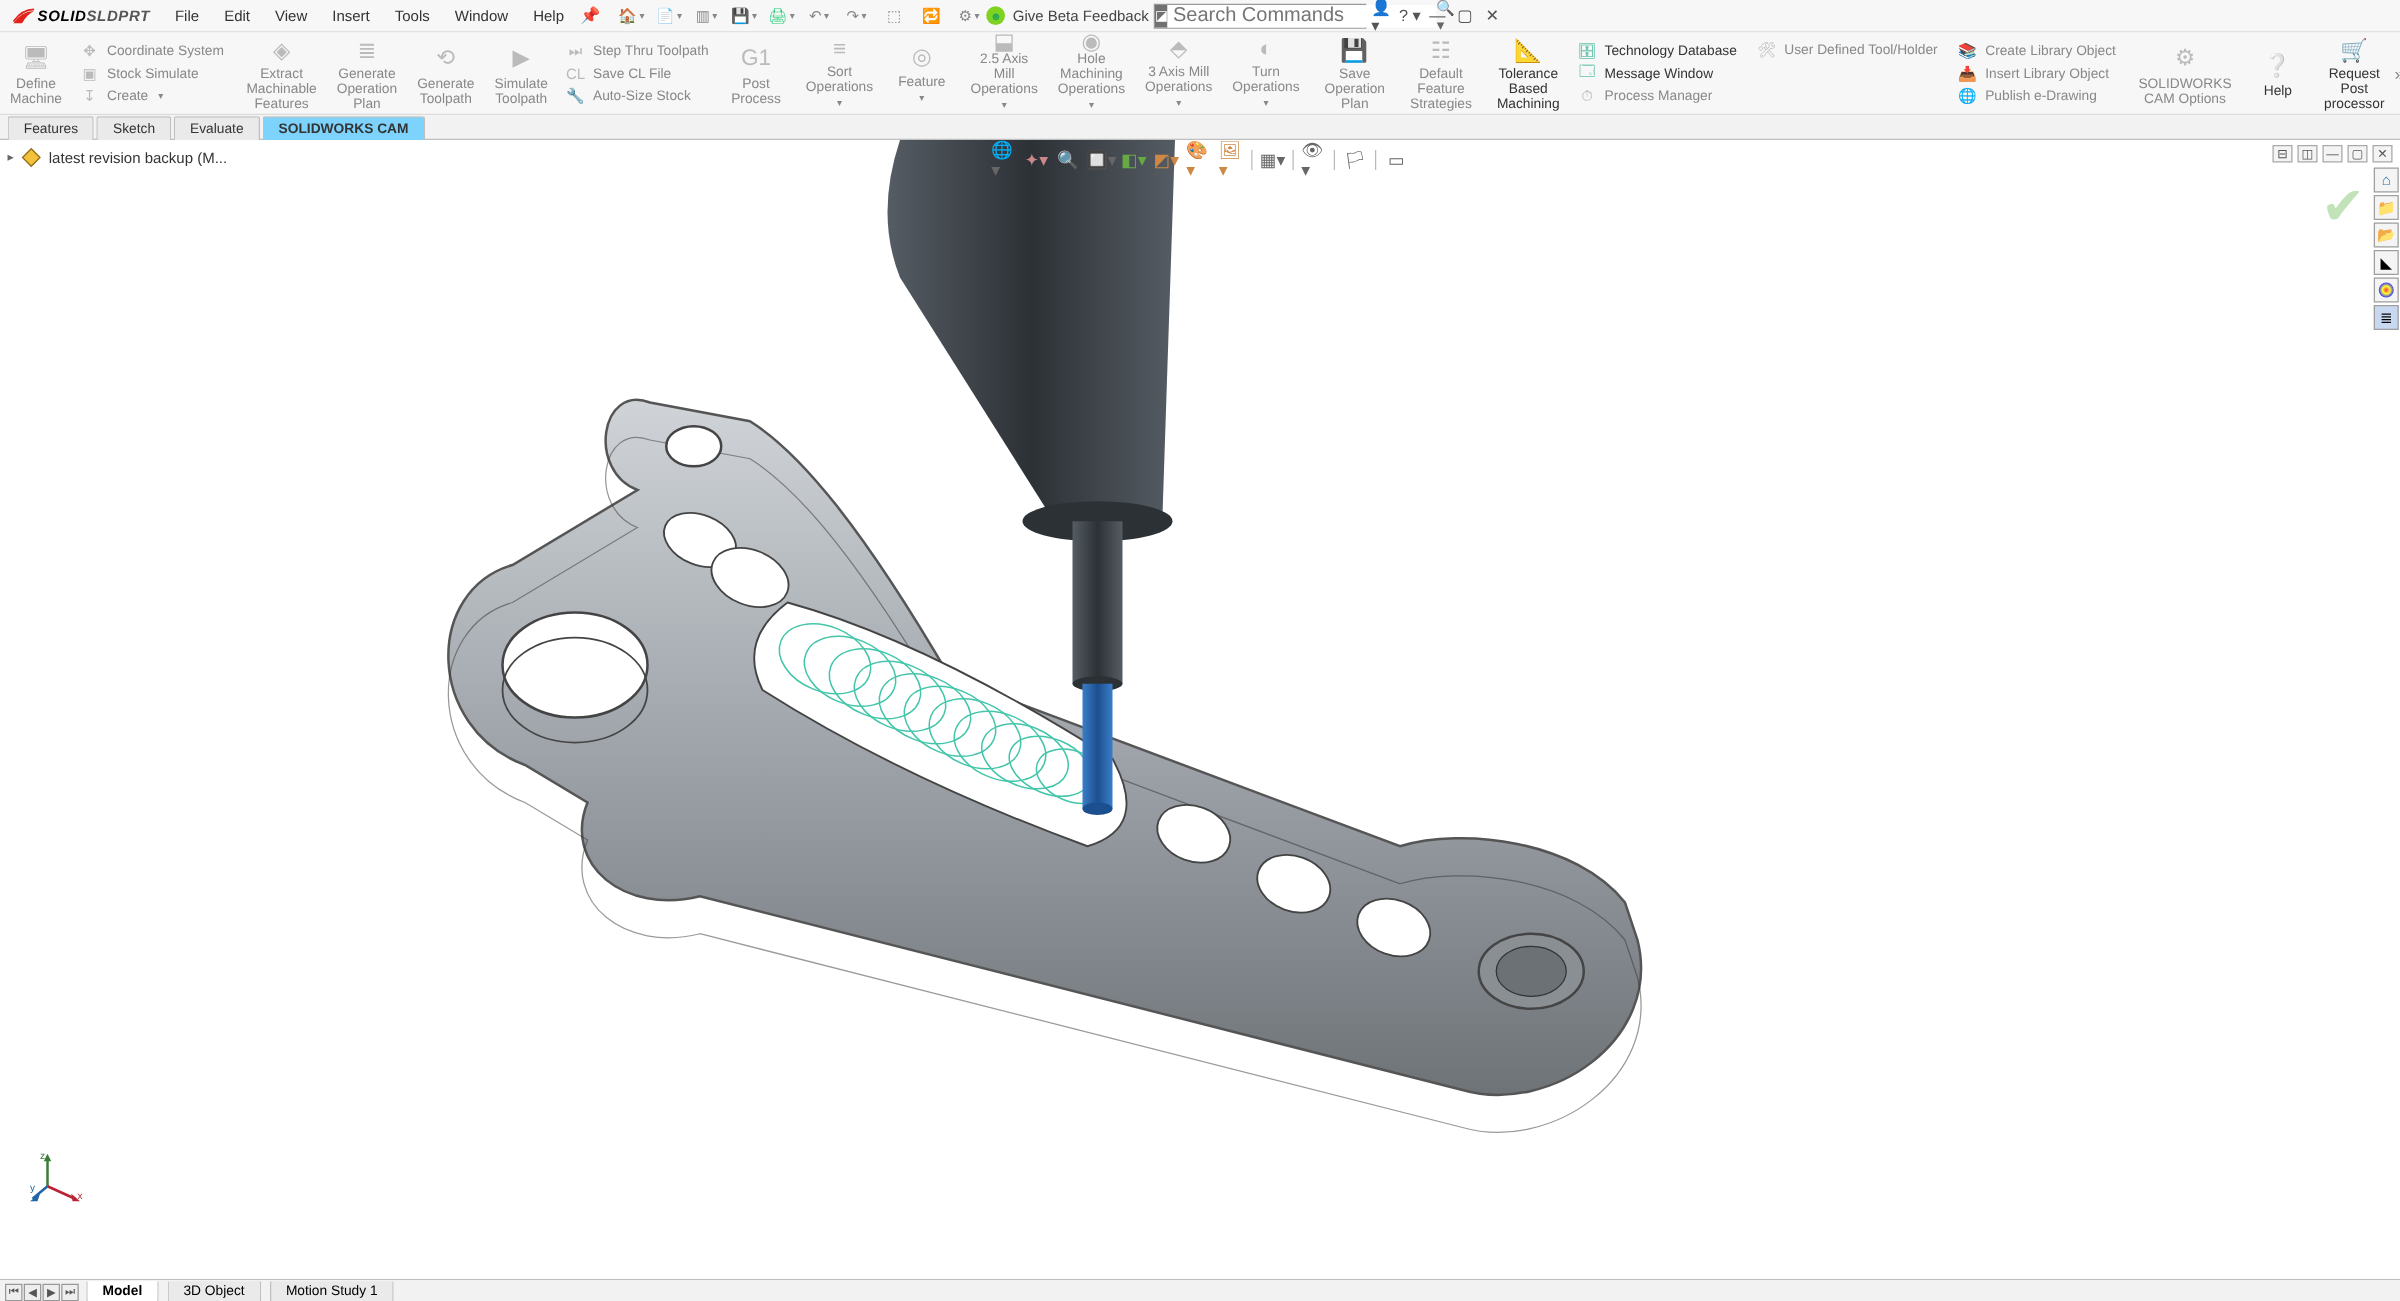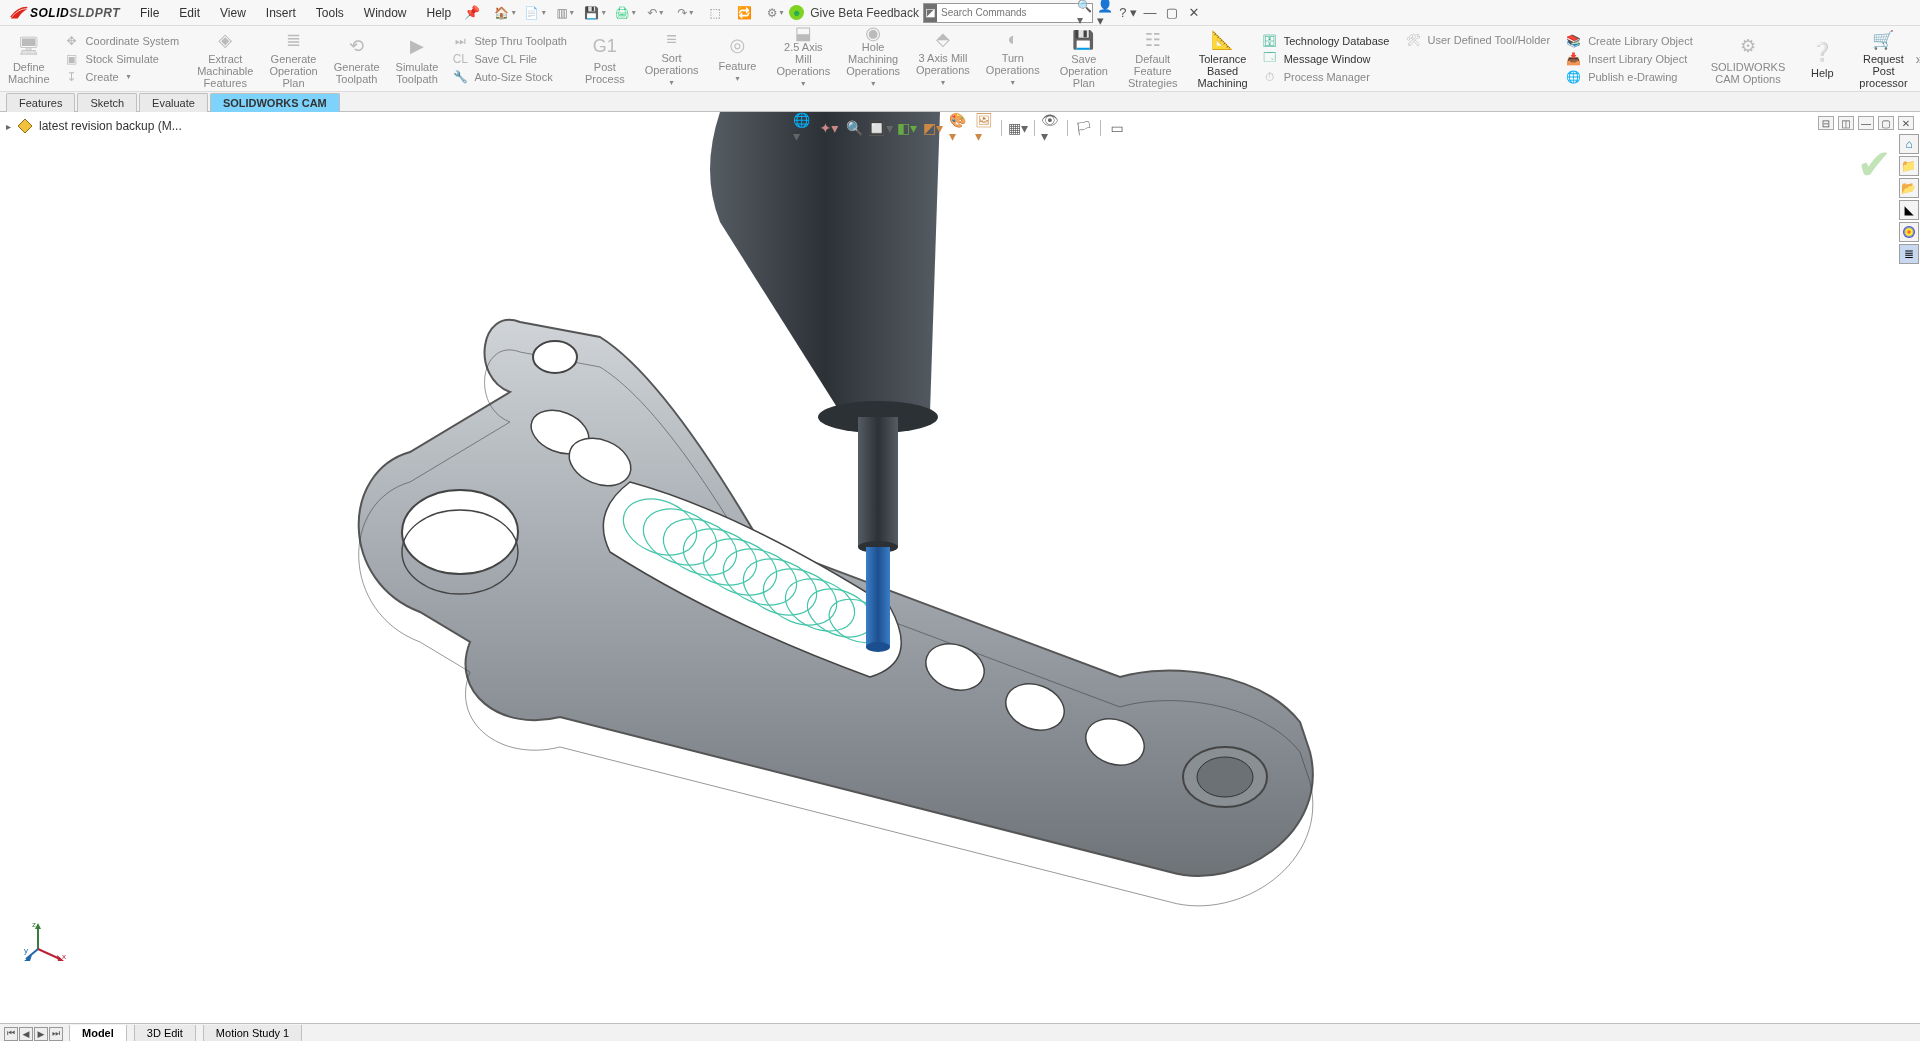--- a/index.html
+++ b/index.html
@@ -28,21 +28,21 @@
 .title-area { flex: 1; text-align: center; font-size: 12px; color: #444; }
 
 .rhs { display: flex; align-items: center; gap: 4px; padding-right: 6px; }
 .feedback { display: flex; align-items: center; gap: 6px; font-size: 12px; color: #444; }
 .smiley { width: 15px; height: 15px; border-radius: 50%; background: #7fd220;
           display: flex; align-items: center; justify-content: center; font-size: 9px; color: #2a5; }
 .search-box { display: flex; align-items: center; border: 1px solid #999; height: 20px; width: 170px;
               background: #fff; }
 .search-box .sbtn { width: 22px; height: 100%; background: #707070; color: #fff;
                     display: flex; align-items: center; justify-content: center; font-size: 11px; }
-.search-box input { border: none; outline: none; flex: 1; font-size: 10px; height: 100%; padding: 0 4px;
+.search-box input { border: none; outline: none; flex: 1; font-size: 16px; height: 100%; padding: 0 4px;
                     color: #888; }
 .search-box .mag { width: 22px; display: flex; align-items: center; justify-content: center; color: #666;
                    font-size: 12px; }
 .win-btn { width: 18px; height: 18px; display: flex; align-items: center; justify-content: center;
            font-size: 13px; color: #555; }
 
 
 .ribbon { height: 66px; background: #f7f7f7; border-bottom: 1px solid #dcdcdc;
           display: flex; align-items: stretch; font-size: 11px; color: #6a6a6a; }
 .ribbon > .grp { display: flex; align-items: stretch; }
@@ -556,15 +556,15 @@
 </div>
 
 <div class="bottom-tabs">
   <div class="nav">
     <div class="n">⏮</div>
     <div class="n">◀</div>
     <div class="n">▶</div>
     <div class="n">⏭</div>
   </div>
   <div class="btab active">Model</div>
-  <div class="btab">3D Edit</div>
+  <div class="btab">3D Object</div>
   <div class="btab">Motion Study 1</div>
 </div>
 
 </body></html>

